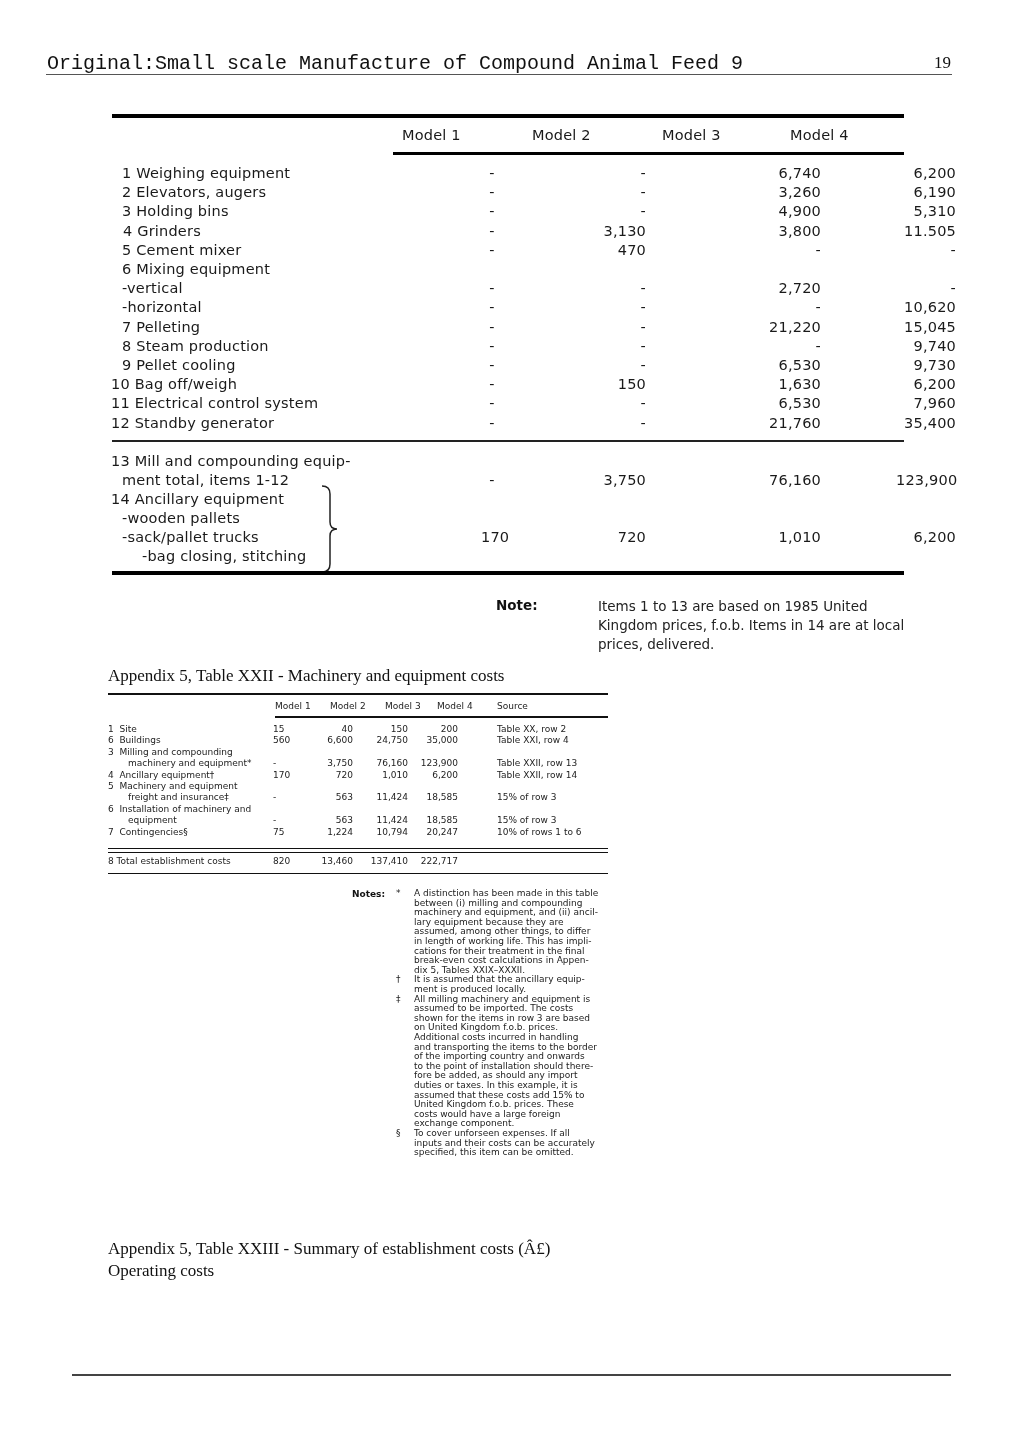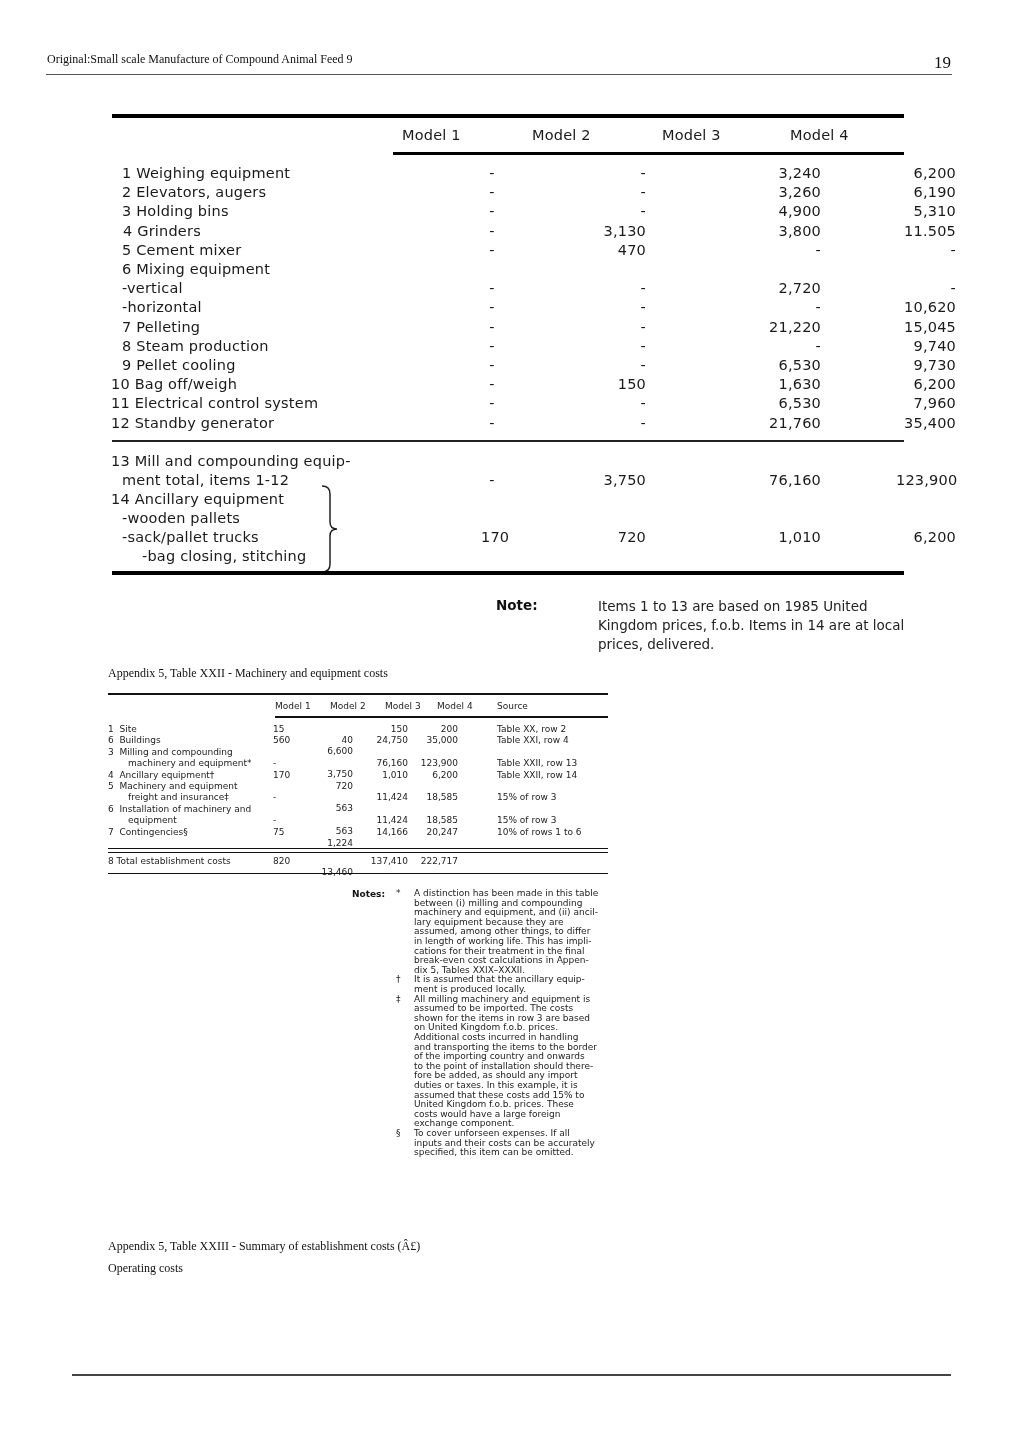--- a/index.html
+++ b/index.html
@@ -1,21 +1,21 @@
 <!DOCTYPE html>
 <html><head>
 <meta charset="utf-8">
 <style>
   html, body { margin:0; padding:0; background:#fff; }
   body { width:1024px; height:1448px; position:relative; overflow:hidden; color:#111; }
   .serif { font-family:"Liberation Serif", serif; }
   .abs { position:absolute; }
 
   
-  #hdr-title { left:47px; top:52px; font-size:12px; }
+  #hdr-title { left:47px; top:52px; font-size:20px;font-family:Liberation Mono, monospace; }
   #hdr-page { right:73px; top:53px; font-size:17px; }
   #hdr-rule { left:46px; top:74px; width:906px; height:1px; background:#555; }
 
   
   .t1 { font-family:"DejaVu Sans", sans-serif; font-size:14.5px; color:#1a1a1a; letter-spacing:0.2px; }
   .rule-thick { background:#000; height:4px; }
   .t1-row { position:absolute; left:111px; width:780px; height:19px; }
   .t1-row .lbl { position:absolute; left:0; white-space:nowrap; }
   .t1-row .num { position:absolute; width:60px; text-align:right; }
   .t1-row .c1 { left:370px; width:22px; text-align:center; }
@@ -23,30 +23,30 @@
   .t1-row .c3 { left:650px; }
   .t1-row .c4 { left:785px; }
   .t1-head { position:absolute; top:127px; font-size:14.5px; }
 
   .brace { position:absolute; left:320px; top:484px; width:20px; height:90px; }
 
   
   #note1-label { left:496px; top:597px; font-family:"DejaVu Sans", sans-serif; font-weight:bold; font-size:13.5px; }
   #note1-text { left:598px; top:597px; width:315px; font-family:"DejaVu Sans", sans-serif; font-size:13.5px; line-height:19px; color:#222; }
 
-  .caption { font-family:"Liberation Serif", serif; font-size:12px; color:#111; }
+  .caption { font-family:"Liberation Serif", serif; font-size:17px; color:#111; }
 
   
   .t2 { font-family:"DejaVu Sans", sans-serif; font-size:9px; color:#222; }
   .t2-row { position:absolute; left:108px; width:500px; height:11px; }
   .t2-row span { position:absolute; white-space:nowrap; }
   .t2-row .lbl { left:0; }
   .t2-row .n { width:50px; text-align:right; }
   .t2-row .m1 { left:165px; width:30px; text-align:left; }
-  .t2-row .m2 { left:195px;margin-top:11px; }
+  .t2-row .m2 { left:195px; }
   .t2-row .m3 { left:250px; }
   .t2-row .m4 { left:300px; }
   .t2-row .src { left:389px; }
 
   
   #notes2-label { left:352px; top:889px; font-family:"DejaVu Sans", sans-serif; font-weight:bold; font-size:9px; }
   .fn { position:absolute; left:396px; width:215px; font-family:"DejaVu Sans", sans-serif; font-size:9px; line-height:9.6px; color:#222; }
   .fn .mark { position:absolute; left:0; top:0; }
   .fn .txt { position:absolute; left:18px; width:200px; }
 
@@ -65,21 +65,21 @@
   <div class="t1-head" style="left:532px;">Model 2</div>
   <div class="t1-head" style="left:662px;">Model 3</div>
   <div class="t1-head" style="left:790px;">Model 4</div>
   <div class="abs rule-thick" style="left:393px; top:152px; width:511px; height:3px;"></div>
 
   <div id="t1-body">
       <div class="t1-row" style="top: 165px;">
         <span class="lbl" style="left: 11px;">1 Weighing equipment</span>
         <span class="num c1">-</span>
         <span class="num c2">-</span>
-        <span class="num c3">3,240</span>
+        <span class="num c3">6,740</span>
         <span class="num c4">6,200</span>
       </div>
       <div class="t1-row" style="top: 184.2px;">
         <span class="lbl" style="left: 11px;">2 Elevators, augers</span>
         <span class="num c1">-</span>
         <span class="num c2">-</span>
         <span class="num c3">3,260</span>
         <span class="num c4">6,190</span>
       </div>
       <div class="t1-row" style="top: 203.4px;">
@@ -289,21 +289,21 @@
         <span class="m1">-</span>
         <span class="n m2">563</span>
         <span class="n m3">11,424</span>
         <span class="n m4">18,585</span>
         <span class="src">15% of row 3</span>
       </div>
       <div class="t2-row" style="top: 826.6px;">
         <span class="lbl" style="white-space: pre;">7  Contingencies§</span>
         <span class="m1">75</span>
         <span class="n m2">1,224</span>
-        <span class="n m3">14,166</span>
+        <span class="n m3">10,794</span>
         <span class="n m4">20,247</span>
         <span class="src">10% of rows 1 to 6</span>
       </div>
     </div>
 
   <div class="abs" style="left:108px; top:848px; width:500px; height:3px; border-top:1px solid #111; border-bottom:1px solid #111;"></div>
   <div class="t2-row" style="top:856px;">
     <span class="lbl">8  Total establishment costs</span>
     <span class="m1">820</span>
     <span class="n m2">13,460</span>

